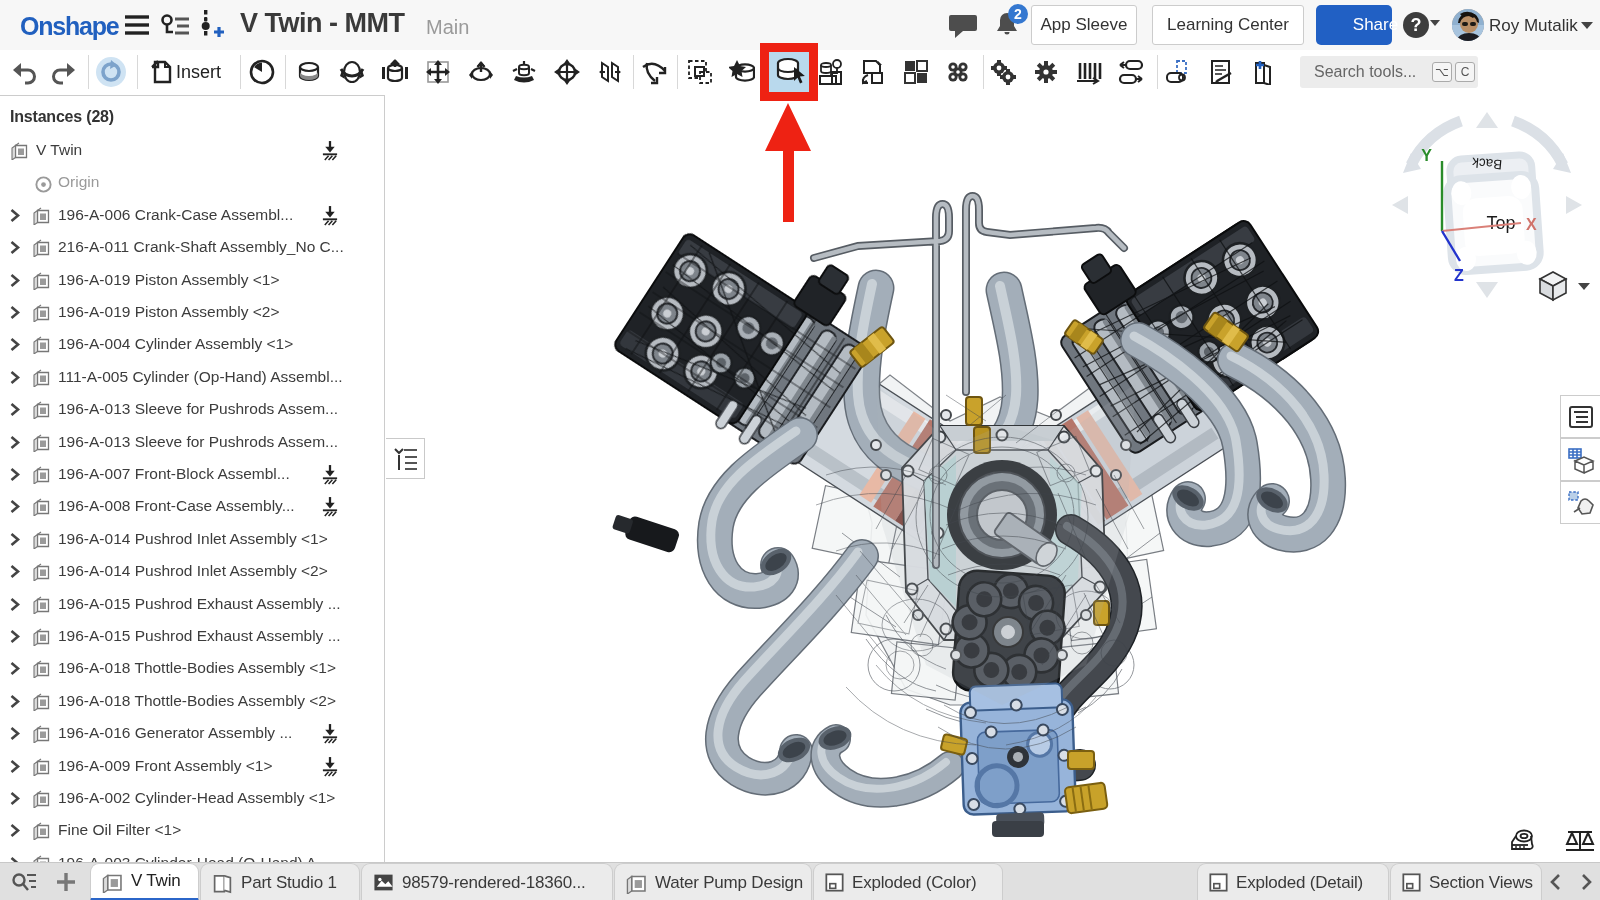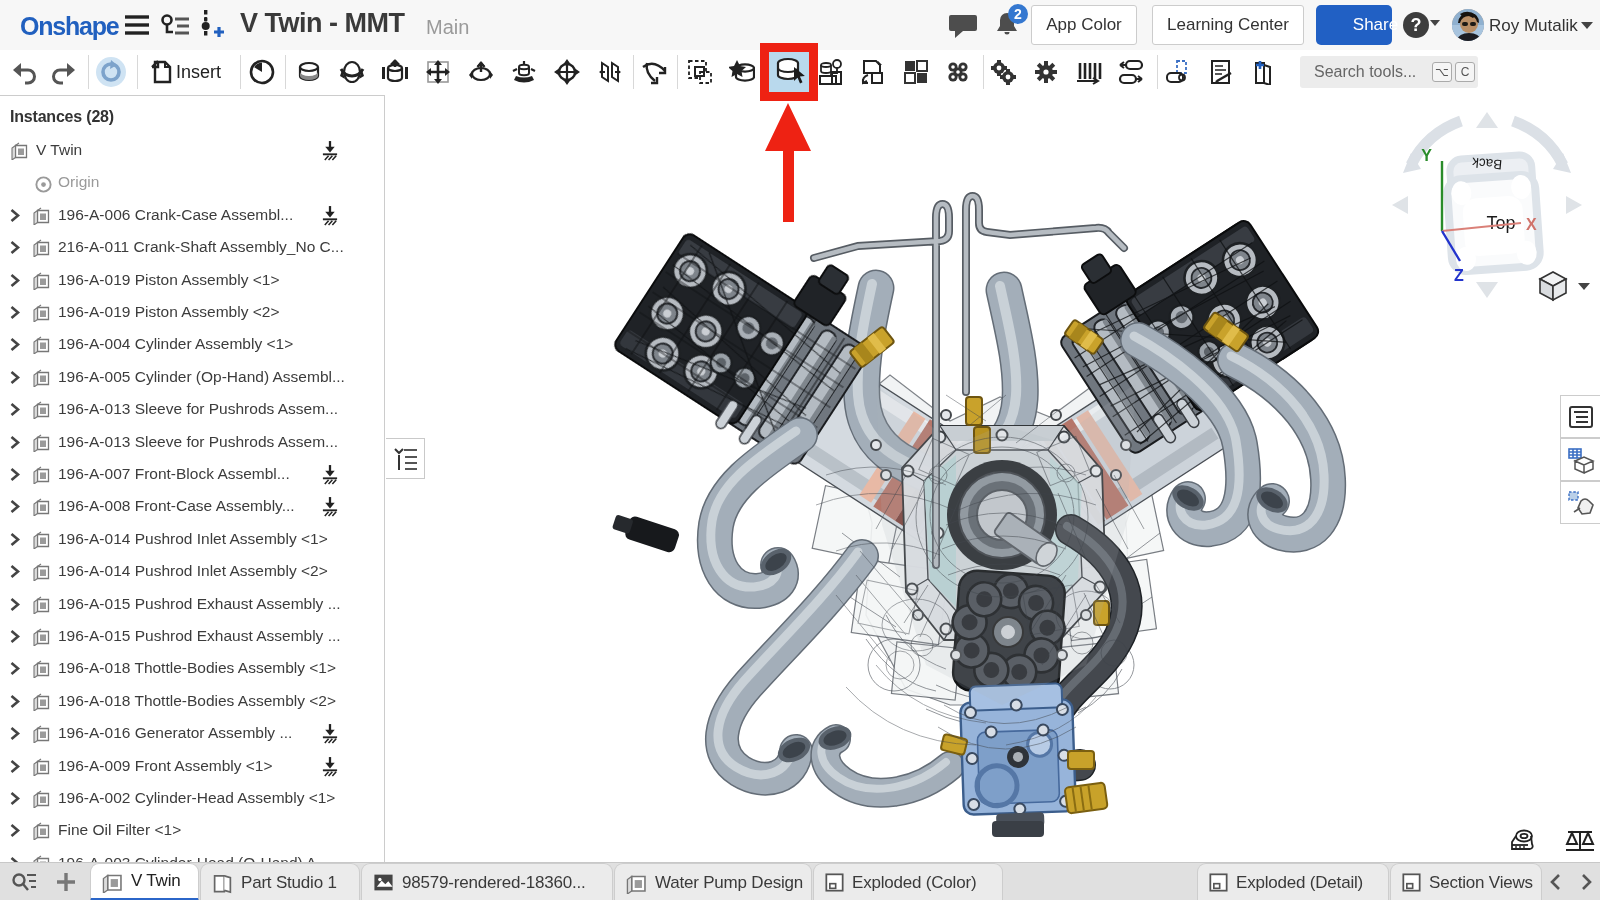--- a/index.html
+++ b/index.html
@@ -517,21 +517,21 @@
     </svg>
     <div id="title">V Twin - MMT</div>
     <div id="maintxt">Main</div>
     <svg class="hicon" style="left:948px;top:13px" width="32" height="28">
         <path d="M3 3 h24 a2 2 0 0 1 2 2 v12 a2 2 0 0 1 -2 2 h-12 l-8 7 v-7 h-4 a2 2 0 0 1 -2 -2 v-12 a2 2 0 0 1 2 -2 z" fill="#4d4d4d" transform="translate(0,-1)"></path>
       </svg>
     <svg class="hicon" style="left:995px;top:11px" width="24" height="28">
         <path d="M12 2 a7 7 0 0 1 7 7 v6 l3 5 h-20 l3 -5 v-6 a7 7 0 0 1 7 -7 z M9.5 21 a2.5 2.5 0 0 0 5 0 z" fill="#4d4d4d"></path>
       </svg>
     <div style="position:absolute;left:1008px;top:4px;width:20px;height:20px;background:#3578d0;border-radius:10px;color:#fff;font-size:14px;font-weight:bold;text-align:center;line-height:20px;">2</div>
-    <div class="hbtn" id="btn-appstore">App Color</div>
+    <div class="hbtn" id="btn-appstore">App Sleeve</div>
     <div class="hbtn" id="btn-learning">Learning Center</div>
     <div class="hbtn" id="btn-share">Share</div>
     <svg class="hicon" style="left:1402px;top:11px" width="42" height="28">
       <circle cx="14" cy="14" r="13" fill="#3d3d3d"></circle>
         <text x="14" y="20" font-size="18" font-weight="bold" fill="#fff" text-anchor="middle" font-family="Liberation Sans">?</text>
       <path d="M32 12 l5 6 5 -6 z" fill="#444" transform="translate(-4,-3)"></path>
     </svg>
     <div id="avatar">
       <svg width="32" height="32">
           <rect width="32" height="32" fill="#8fb0cf"></rect>
@@ -855,21 +855,21 @@
     <div class="row" style="top:266px">
         <svg class="chev" width="13" height="13" viewBox="0 0 13 13">
           <path d="M3.5 1 L10 6.5 L3.5 12" fill="none" stroke="#444" stroke-width="2.6"></path>
         </svg>
         <svg class="cube" width="19" height="19" viewBox="0 0 19 19">
           <path d="M5.5 4.5 h11 v12 h-11 z" fill="#fff" stroke="#777" stroke-width="1.3"></path>
           <rect x="8" y="7.5" width="6" height="6.5" fill="#9a9a9a"></rect>
           <path d="M5.5 4.5 L2 7 V19 L5.5 16.5 z" fill="#dcdcdc" stroke="#777" stroke-width="1.1"></path>
           <path d="M5.5 4.5 L9 2 L5.5 4.5" stroke="#777" stroke-width="1.1"></path>
         </svg>
-        <span class="lbl">196-A-005 Cylinder (Op-Hand) Assembl...</span>
+        <span class="lbl">111-A-005 Cylinder (Op-Hand) Assembl...</span>
       </div>
     <div class="row" style="top:298px">
         <svg class="chev" width="13" height="13" viewBox="0 0 13 13">
           <path d="M3.5 1 L10 6.5 L3.5 12" fill="none" stroke="#444" stroke-width="2.6"></path>
         </svg>
         <svg class="cube" width="19" height="19" viewBox="0 0 19 19">
           <path d="M5.5 4.5 h11 v12 h-11 z" fill="#fff" stroke="#777" stroke-width="1.3"></path>
           <rect x="8" y="7.5" width="6" height="6.5" fill="#9a9a9a"></rect>
           <path d="M5.5 4.5 L2 7 V19 L5.5 16.5 z" fill="#dcdcdc" stroke="#777" stroke-width="1.1"></path>
           <path d="M5.5 4.5 L9 2 L5.5 4.5" stroke="#777" stroke-width="1.1"></path>

